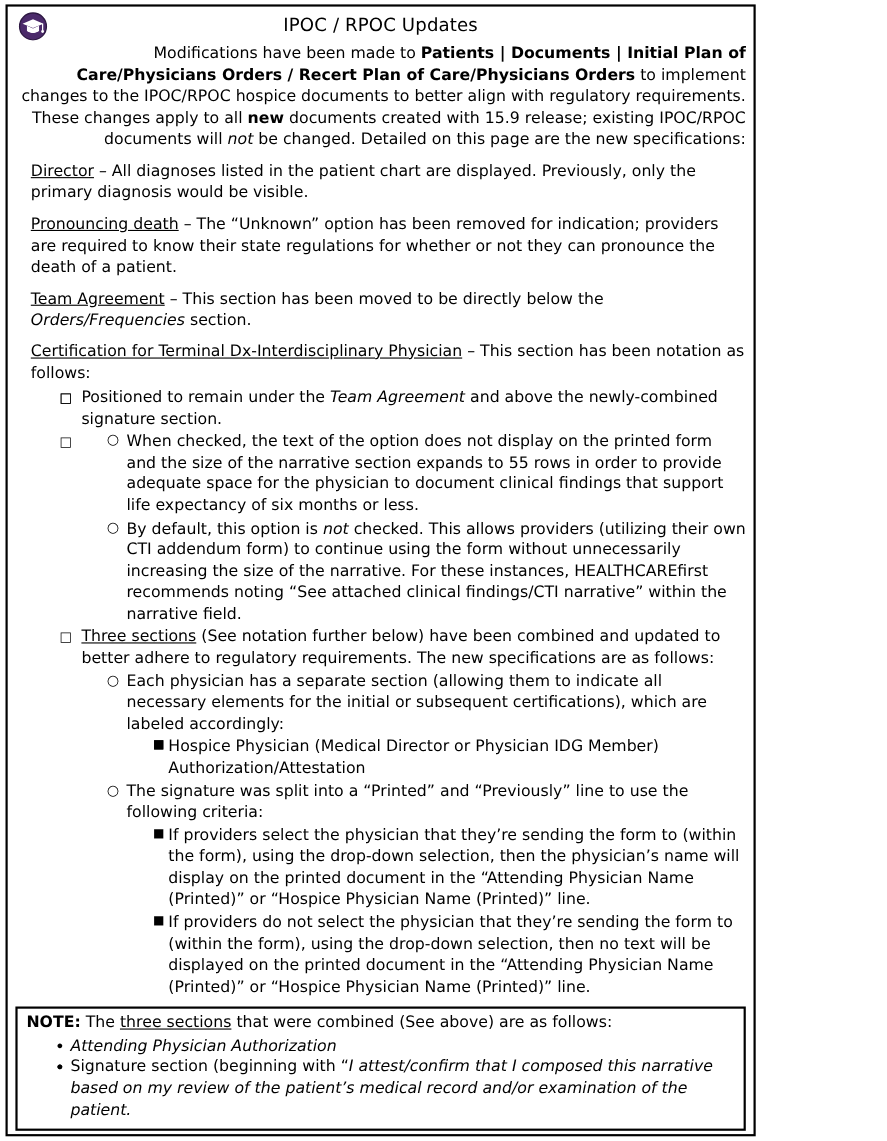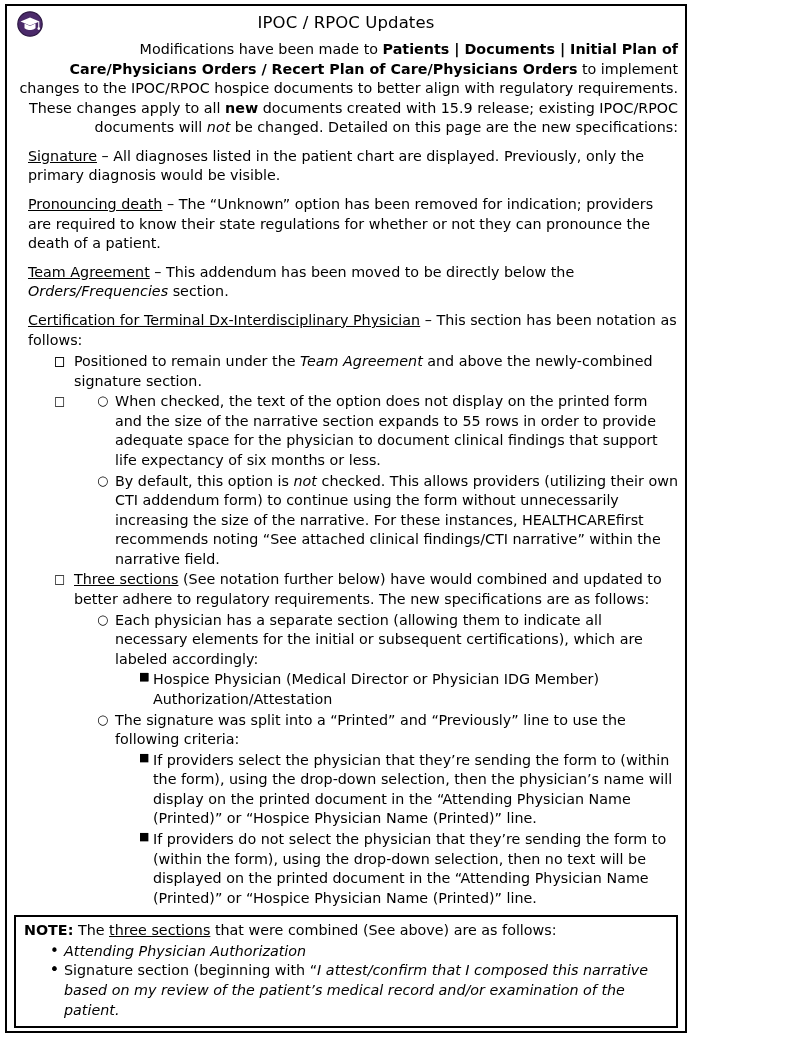--- a/index.html
+++ b/index.html
@@ -169,29 +169,29 @@
         </svg>
       </div>
       <div class="title">IPOC / RPOC Updates</div>
     </div>
 
     <p class="intro">
       <span>Modifications have been made to </span><span class="b">Patients | Documents | Initial Plan of Care/Physicians Orders / Recert Plan of Care/Physicians Orders</span><span> to implement changes to the IPOC/RPOC hospice documents to better align with regulatory requirements. These changes apply to all </span><span class="b">new</span><span> documents created with 15.9 release; existing IPOC/RPOC documents will </span><span class="i">not</span><span> be changed. Detailed on this page are the new specifications:</span>
     </p>
 
     <p class="section">
-      <span class="u">Signature</span><span> – All diagnoses listed in the patient chart are displayed. Previously, only the primary diagnosis would be visible.</span>
+      <span class="u">Director</span><span> – All diagnoses listed in the patient chart are displayed. Previously, only the primary diagnosis would be visible.</span>
     </p>
 
     <p class="section">
       <span class="u">Pronouncing death</span><span> – The “Unknown” option has been removed for indication; providers are required to know their state regulations for whether or not they can pronounce the death of a patient.</span>
     </p>
 
     <p class="section">
-      <span class="u">Team Agreement</span><span> – This addendum has been moved to be directly below the </span><span class="i">Orders/Frequencies</span><span> section.</span>
+      <span class="u">Team Agreement</span><span> – This section has been moved to be directly below the </span><span class="i">Orders/Frequencies</span><span> section.</span>
     </p>
 
     <div class="section section-last">
       <span class="u">Certification for Terminal Dx-Interdisciplinary Physician</span><span> – This section has been notation as follows:</span>
 
       <ul class="lvl1">
         <li>
           <span class="mk">□</span>
         </li>
         <li>
@@ -206,21 +206,21 @@
               <span>When checked, the text of the option does not display on the printed form and the size of the narrative section expands to 55 rows in order to provide adequate space for the physician to document clinical findings that support life expectancy of six months or less.</span>
             </li>
             <li>
               <span class="mk">○</span>
               <span>By default, this option is </span><span class="i">not</span><span> checked. This allows providers (utilizing their own CTI addendum form) to continue using the form without unnecessarily increasing the size of the narrative. For these instances, HEALTHCAREfirst recommends noting “See attached clinical findings/CTI narrative” within the narrative field.</span>
             </li>
           </ul>
         </li>
         <li>
           <span class="mk">□</span>
-          <span class="u">Three sections</span><span> (See notation further below) have would combined and updated to better adhere to regulatory requirements. The new specifications are as follows:</span>
+          <span class="u">Three sections</span><span> (See notation further below) have been combined and updated to better adhere to regulatory requirements. The new specifications are as follows:</span>
           <ul class="lvl2">
             <li>
               <span class="mk">○</span>
               <span>Each physician has a separate section (allowing them to indicate all necessary elements for the initial or subsequent certifications), which are labeled accordingly:</span>
               <ul class="lvl3">
                 <li>
                   <span class="mk">■</span>
                 </li>
                 <li>
                   <span class="mk">■</span>

